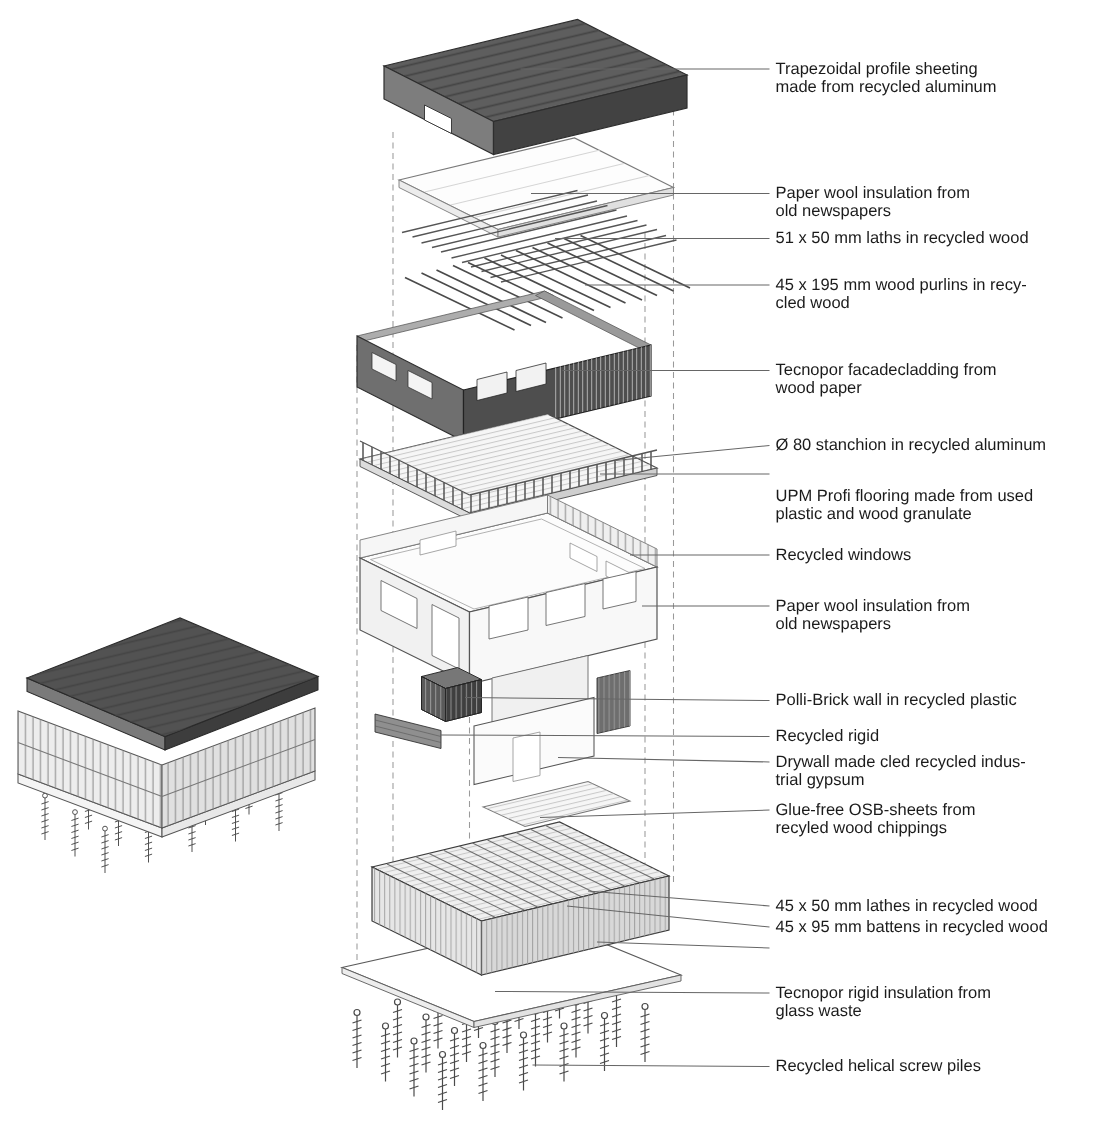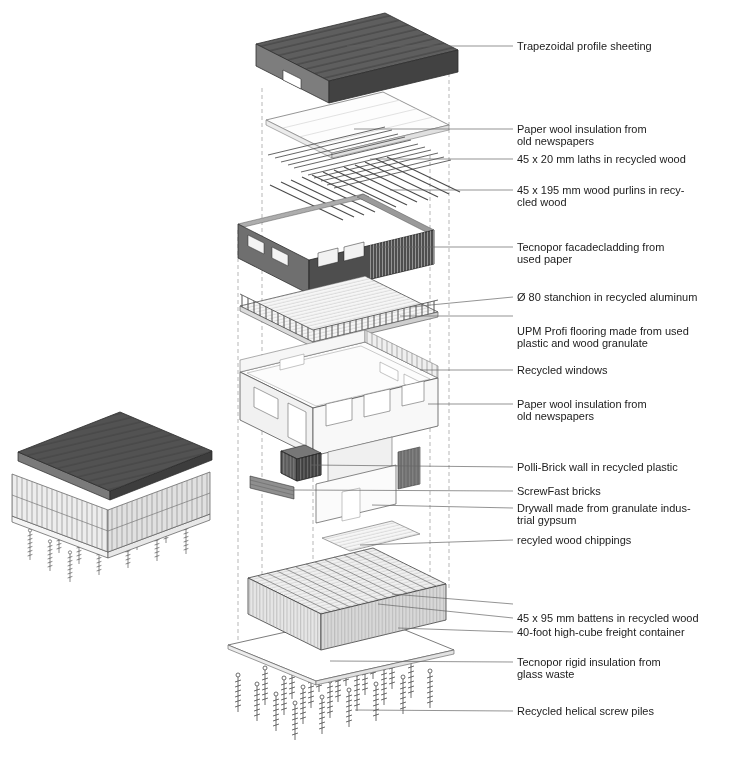--- a/index.html
+++ b/index.html
@@ -285,36 +285,37 @@
     <line x1="378" y1="604" x2="513" y2="618"></line>
     <line x1="398" y1="628" x2="513" y2="632"></line>
     <line x1="330" y1="661" x2="513" y2="662"></line>
     <line x1="355" y1="710" x2="513" y2="711"></line>
   </g>
 </svg>
 
 <div class="labels">
   <div class="label" style="top:41px">
         <span class="ln">Trapezoidal profile sheeting</span>
+        <span class="ln">made from recycled aluminum</span>
       </div>
   <div class="label" style="top:124px">
         <span class="ln">Paper wool insulation from</span>
         <span class="ln">old newspapers</span>
       </div>
   <div class="label" style="top:154px">
-        <span class="ln">45 x 20 mm laths in recycled wood</span>
+        <span class="ln">51 x 50 mm laths in recycled wood</span>
         <span class="ln"></span>
       </div>
   <div class="label" style="top:185px">
         <span class="ln">45 x 195 mm wood purlins in recy-</span>
         <span class="ln">cled wood</span>
       </div>
   <div class="label" style="top:242px">
         <span class="ln">Tecnopor facadecladding from</span>
-        <span class="ln">used paper</span>
+        <span class="ln">wood paper</span>
       </div>
   <div class="label" style="top:292px">
         <span class="ln">Ø 80 stanchion in recycled aluminum</span>
         <span class="ln"></span>
       </div>
   <div class="label" style="top:326px">
         <span class="ln">UPM Profi flooring made from used</span>
         <span class="ln">plastic and wood granulate</span>
       </div>
   <div class="label" style="top:365px">
@@ -323,36 +324,37 @@
       </div>
   <div class="label" style="top:399px">
         <span class="ln">Paper wool insulation from</span>
         <span class="ln">old newspapers</span>
       </div>
   <div class="label" style="top:462px">
         <span class="ln">Polli-Brick wall in recycled plastic</span>
         <span class="ln"></span>
       </div>
   <div class="label" style="top:486px">
-        <span class="ln">ScrewFast bricks</span>
+        <span class="ln">Recycled rigid</span>
         <span class="ln"></span>
       </div>
   <div class="label" style="top:503px">
-        <span class="ln">Drywall made from granulate indus-</span>
+        <span class="ln">Drywall made cled recycled indus-</span>
         <span class="ln">trial gypsum</span>
       </div>
   <div class="label" style="top:535px">
+        <span class="ln">Glue-free OSB-sheets from</span>
         <span class="ln">recyled wood chippings</span>
+      </div>
+  <div class="label" style="top:599px">
+        <span class="ln">45 x 50 mm lathes in recycled wood</span>
+        <span class="ln"></span>
       </div>
   <div class="label" style="top:613px">
         <span class="ln">45 x 95 mm battens in recycled wood</span>
-        <span class="ln"></span>
-      </div>
-  <div class="label" style="top:627px">
-        <span class="ln">40-foot high-cube freight container</span>
         <span class="ln"></span>
       </div>
   <div class="label" style="top:657px">
         <span class="ln">Tecnopor rigid insulation from</span>
         <span class="ln">glass waste</span>
       </div>
   <div class="label" style="top:706px">
         <span class="ln">Recycled helical screw piles</span>
         <span class="ln"></span>
       </div>

